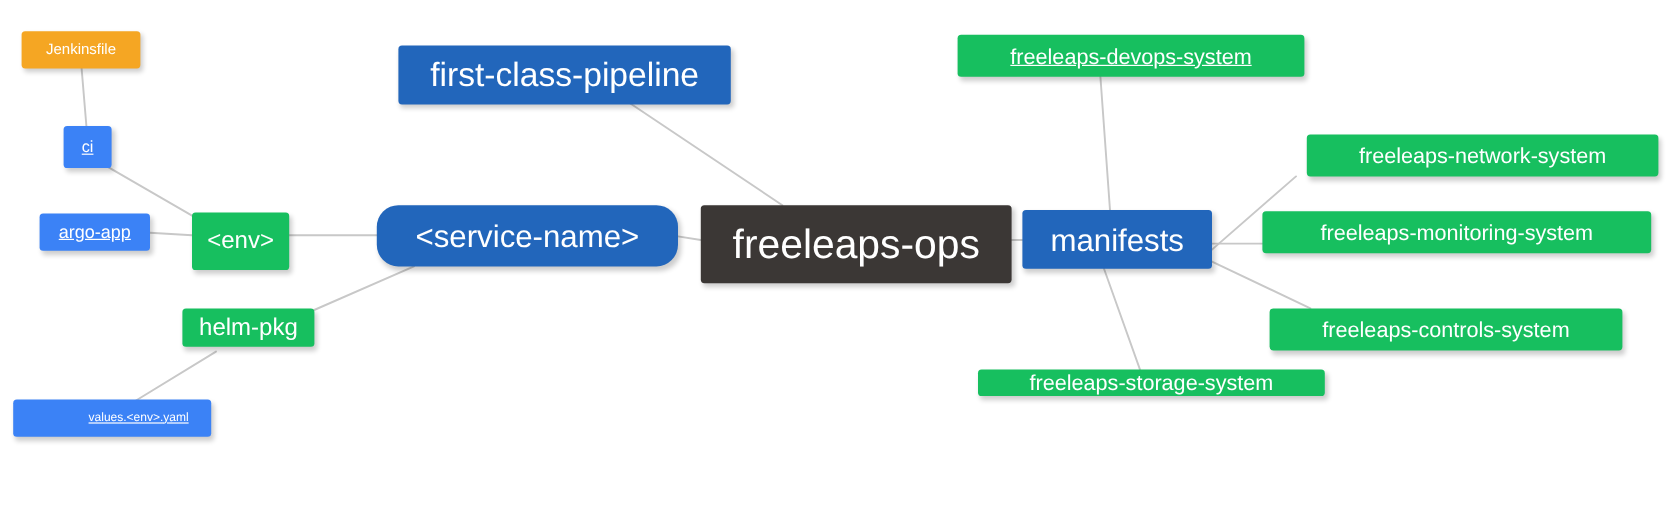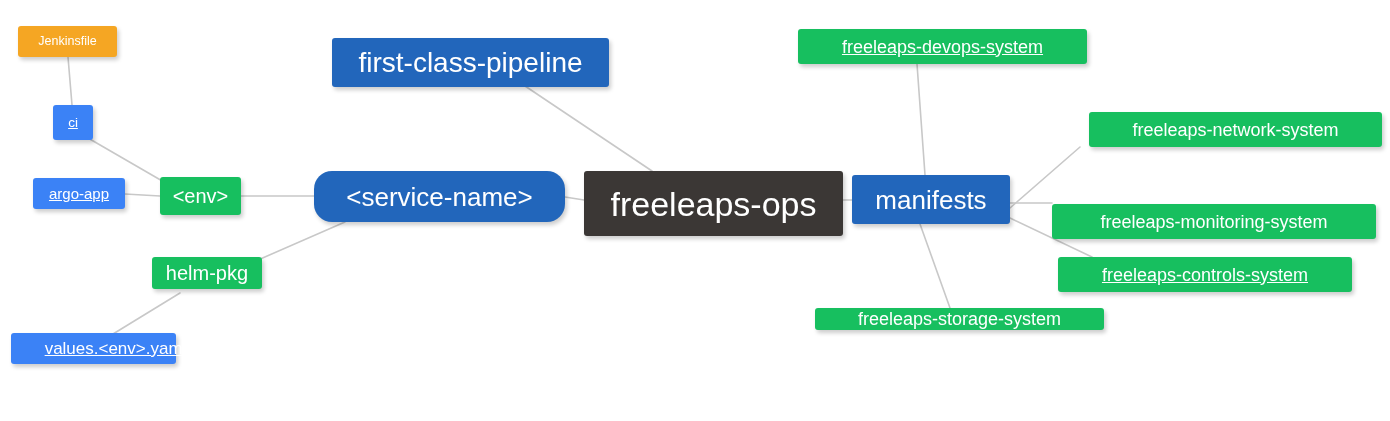--- a/index.html
+++ b/index.html
@@ -54,50 +54,50 @@
   <div id="nodes">
       <div class="node n-orange" style="left: 18px; top: 26px; width: 99px; height: 31px; font-size: 12.5px;">
         <span>Jenkinsfile</span>
       </div>
       <div class="node n-red" style="left: 53px; top: 105px; width: 40px; height: 35px; font-size: 13.5px;">
         <span>ci</span>
       </div>
       <div class="node n-red" style="left: 33px; top: 178px; width: 92px; height: 31px; font-size: 15px; text-align: center;">
         <span>argo-app</span>
       </div>
-      <div class="node n-green" style="left: 160px; top: 177px; width: 81px; height: 38px; font-size: 20px;">
+      <div class="node n-green" style="left: 160px; top: 177px; width: 81px; height: 48px; font-size: 20px;">
         <span>&lt;env&gt;</span>
       </div>
       <div class="node n-green" style="left: 152px; top: 257px; width: 110px; height: 32px; font-size: 20px;">
         <span>helm-pkg</span>
       </div>
-      <div class="node n-red" style="left: 11px; top: 333px; width: 165px; height: 31px; font-size: 17px; padding-left: 44px;">
+      <div class="node n-red" style="left: 11px; top: 333px; width: 165px; height: 31px; font-size: 10px; padding-left: 44px;">
         <span>values.&lt;env&gt;.yaml</span>
       </div>
       <div class="node n-blue" style="left: 332px; top: 38px; width: 277px; height: 49px; font-size: 28px;">
         <span>first-class-pipeline</span>
       </div>
       <div class="node n-blue" style="left: 314px; top: 171px; width: 251px; height: 51px; font-size: 26px; border-radius: 18px;">
         <span>&lt;service-name&gt;</span>
       </div>
       <div class="node n-root" style="left: 584px; top: 171px; width: 259px; height: 65px; font-size: 34px;">
         <span>freeleaps-ops</span>
       </div>
       <div class="node n-blue" style="left: 852px; top: 175px; width: 158px; height: 49px; font-size: 26px;">
         <span>manifests</span>
       </div>
       <div class="node n-green" style="left: 798px; top: 29px; width: 289px; height: 35px; font-size: 18px; text-decoration: underline;">
         <span>freeleaps-devops-system</span>
       </div>
       <div class="node n-green" style="left: 1056px; top: 112px; width: 293px; height: 35px; font-size: 18px; margin-left: 33px;">
         <span>freeleaps-network-system</span>
       </div>
-      <div class="node n-green" style="left: 1052px; top: 204px; width: 324px; height: 35px; font-size: 18px;">
+      <div class="node n-green" style="left: 1052px; top: 176px; width: 324px; height: 35px; font-size: 18px;">
         <span>freeleaps-monitoring-system</span>
       </div>
-      <div class="node n-green" style="left: 1058px; top: 257px; width: 294px; height: 35px; font-size: 18px; text-decoration: underline;">
+      <div class="node n-green" style="left: 1058px; top: 257px; width: 294px; height: 35px; font-size: 18px;">
         <span>freeleaps-controls-system</span>
       </div>
       <div class="node n-green" style="left: 815px; top: 308px; width: 289px; height: 22px; font-size: 18px;">
         <span>freeleaps-storage-system</span>
       </div>
     </div>
 </div>
 
 </body></html>

